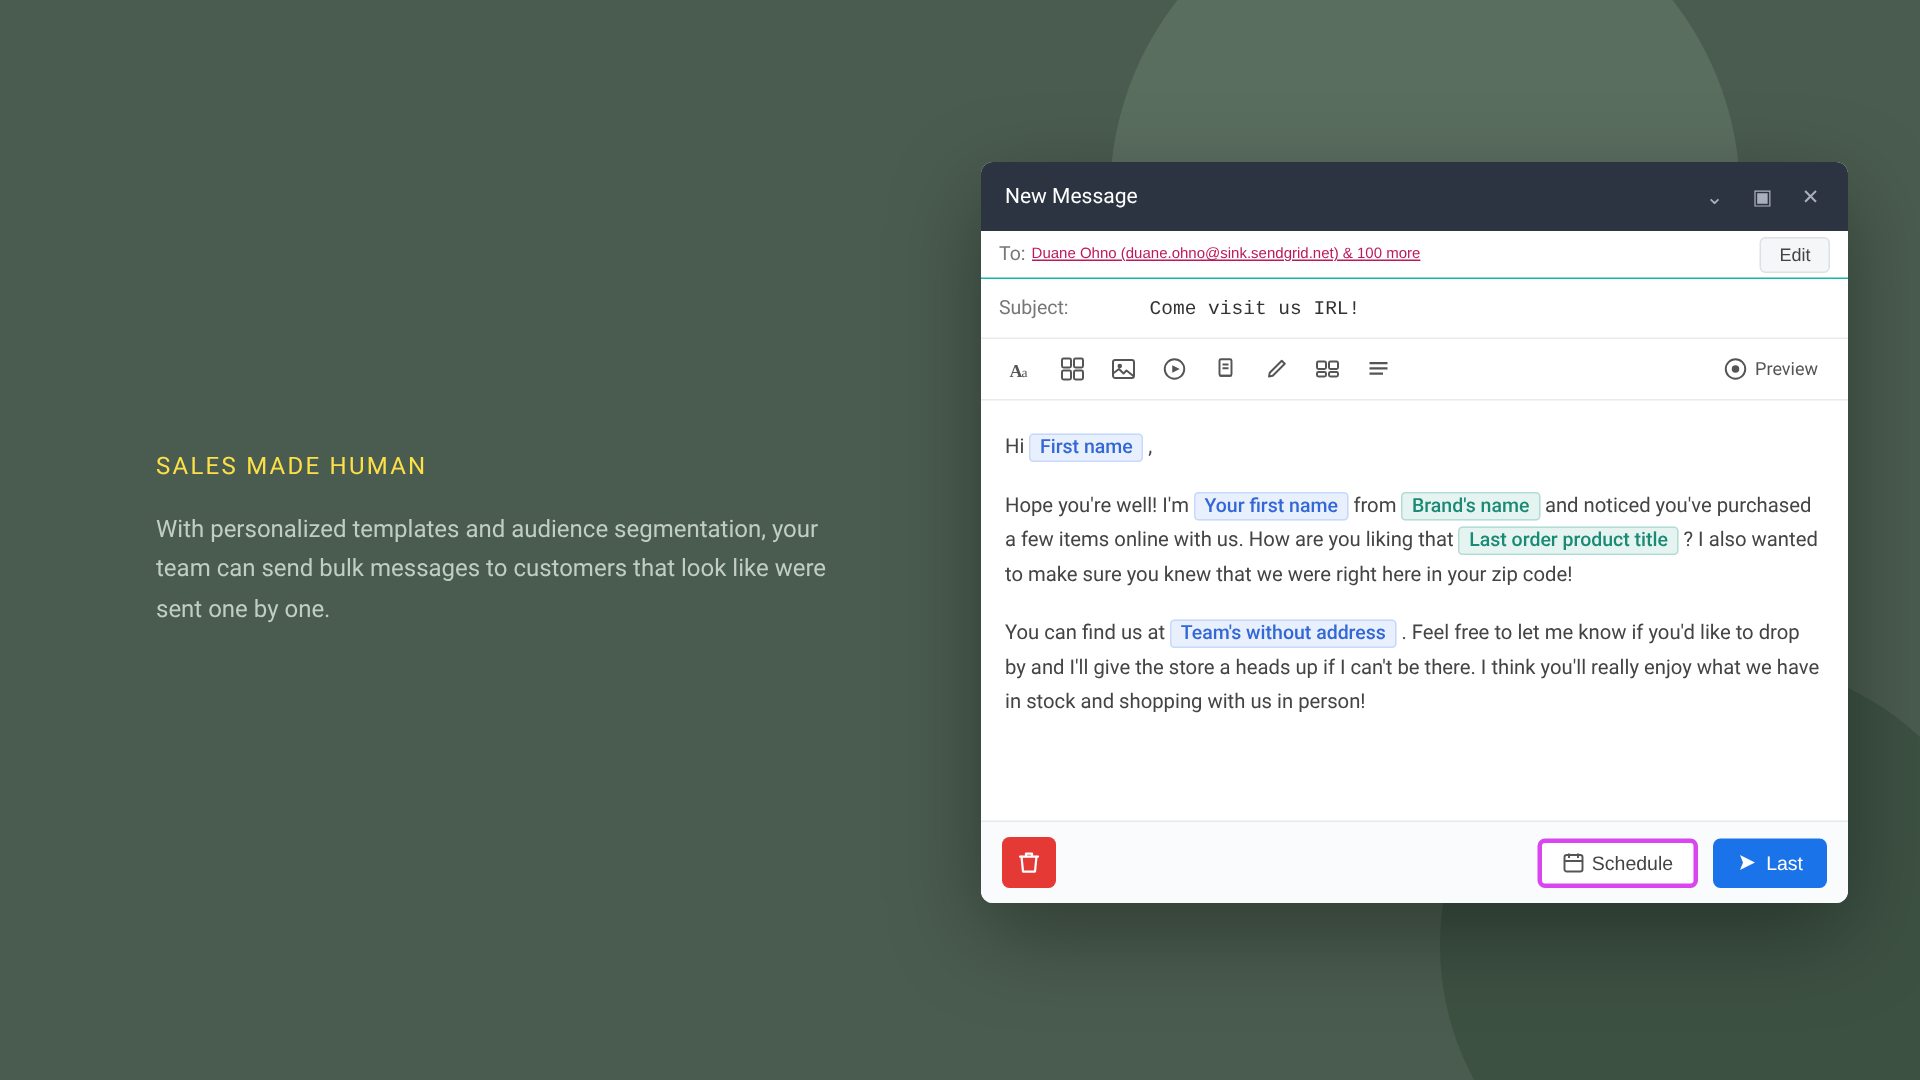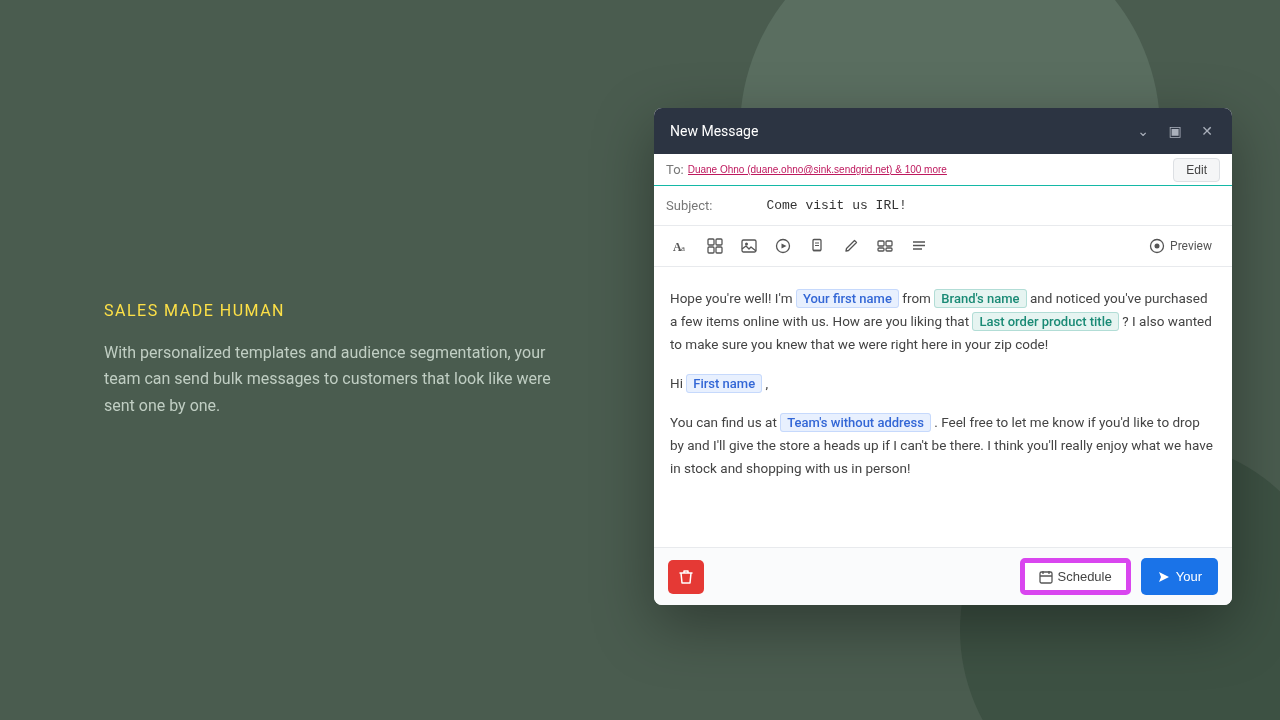--- a/index.html
+++ b/index.html
@@ -253,21 +253,21 @@
       justify-content: center;
       cursor: pointer;
       font-size: 14px;
     }
     .footer-right {
       display: flex;
       gap: 10px;
     }
     .schedule-btn {
       background: #fff;
-      border: 5px solid #d946ef;
+      border: 3px solid #d946ef;
       border-radius: 5px;
       padding: 6px 14px;
       font-size: 13px;
       color: #444;
       cursor: pointer;
       display: flex;
       align-items: center;
       gap: 5px;
       justify-content: center;
     }
@@ -379,39 +379,39 @@
       <svg width="16" height="16" viewBox="0 0 16 16" fill="none">
           <circle cx="8" cy="8" r="6.5" stroke="#555" stroke-width="1.3"></circle>
           <circle cx="8" cy="8" r="2.5" fill="#555"></circle>
         </svg>
       <span>Preview</span>
     </div>
   </div>
 
   <div class="email-body">
     <p>
-      <span>Hope you're well! I'm</span>
-      <span> </span>
-      <span class="tag tag-blue">Your first name</span>
-      <span> </span>
-      <span>from</span>
-      <span> </span>
-      <span class="tag tag-teal">Brand's name</span>
-      <span> </span>
-      <span>and noticed you've purchased a few items online with us. How are you liking that</span>
-      <span> </span>
-      <span class="tag tag-teal">Last order product title</span>
-      <span> </span>
-      <span>? I also wanted to make sure you knew that we were right here in your zip code!</span>
+      <span>Hi</span>
+      <span> </span>
+      <span class="tag tag-blue">First name</span>
+      <span>,</span>
     </p>
     <p>
-      <span>Hi</span>
-      <span> </span>
-      <span class="tag tag-blue">First name</span>
-      <span>,</span>
+      <span>Hope you're well! I'm</span>
+      <span> </span>
+      <span class="tag tag-blue">Your first name</span>
+      <span> </span>
+      <span>from</span>
+      <span> </span>
+      <span class="tag tag-teal">Brand's name</span>
+      <span> </span>
+      <span>and noticed you've purchased a few items online with us. How are you liking that</span>
+      <span> </span>
+      <span class="tag tag-teal">Last order product title</span>
+      <span> </span>
+      <span>? I also wanted to make sure you knew that we were right here in your zip code!</span>
     </p>
     <p>
       <span>You can find us at</span>
       <span> </span>
       <span class="tag tag-blue">Team's without address</span>
       <span> </span>
       <span>. Feel free to let me know if you'd like to drop by and I'll give the store a heads up if I can't be there. I think you'll really enjoy what we have in stock and shopping with us in person!</span>
     </p>
   </div>
 
@@ -428,18 +428,18 @@
             <line x1="4" y1="1" x2="4" y2="4" stroke="#555" stroke-width="1.3"></line>
             <line x1="10" y1="1" x2="10" y2="4" stroke="#555" stroke-width="1.3"></line>
             <line x1="1" y1="6" x2="13" y2="6" stroke="#555" stroke-width="1.3"></line>
           </svg>
         <span>Schedule</span>
       </button>
       <button class="send-btn">
         <svg width="14" height="14" viewBox="0 0 14 14" fill="none">
             <polygon points="2,2 12,7 2,12 4,7" fill="white"></polygon>
           </svg>
-        <span>Your</span>
+        <span>Last</span>
       </button>
     </div>
   </div>
 
 </div>
 
 </body></html>

